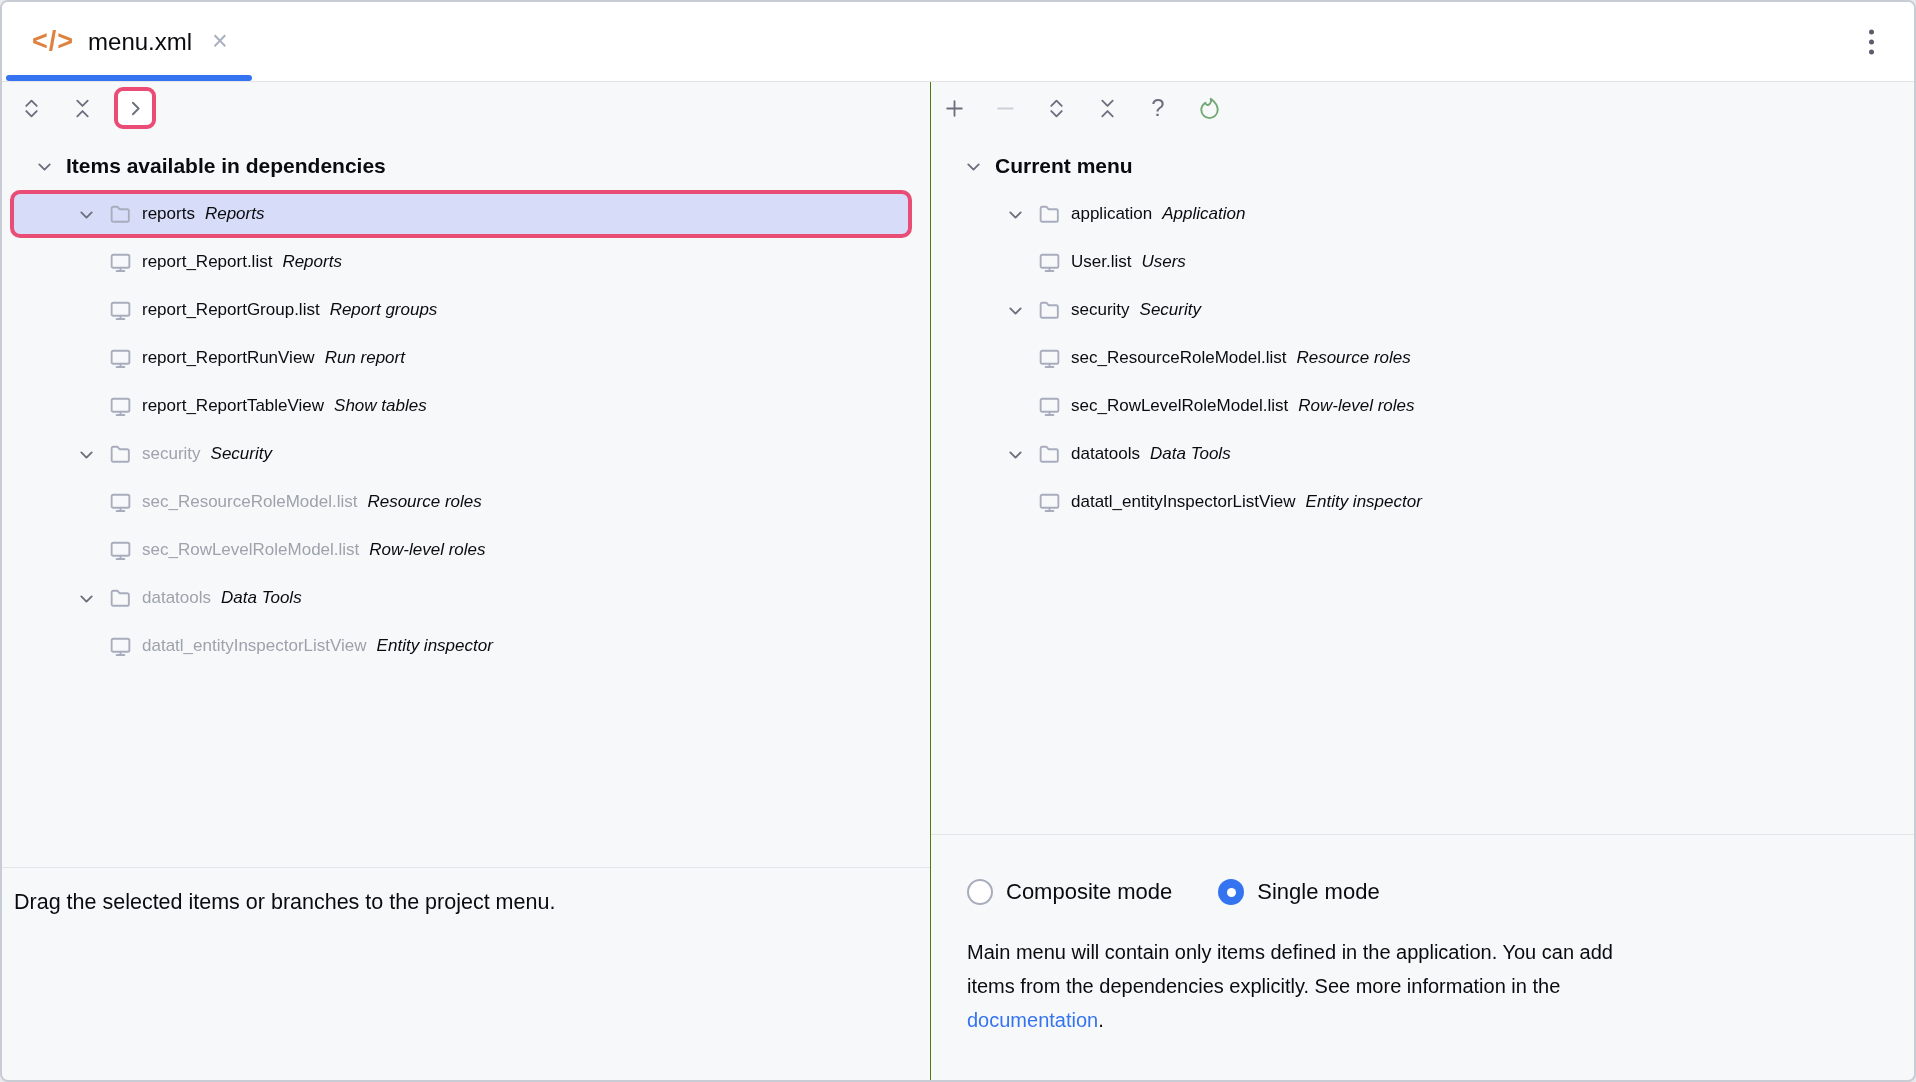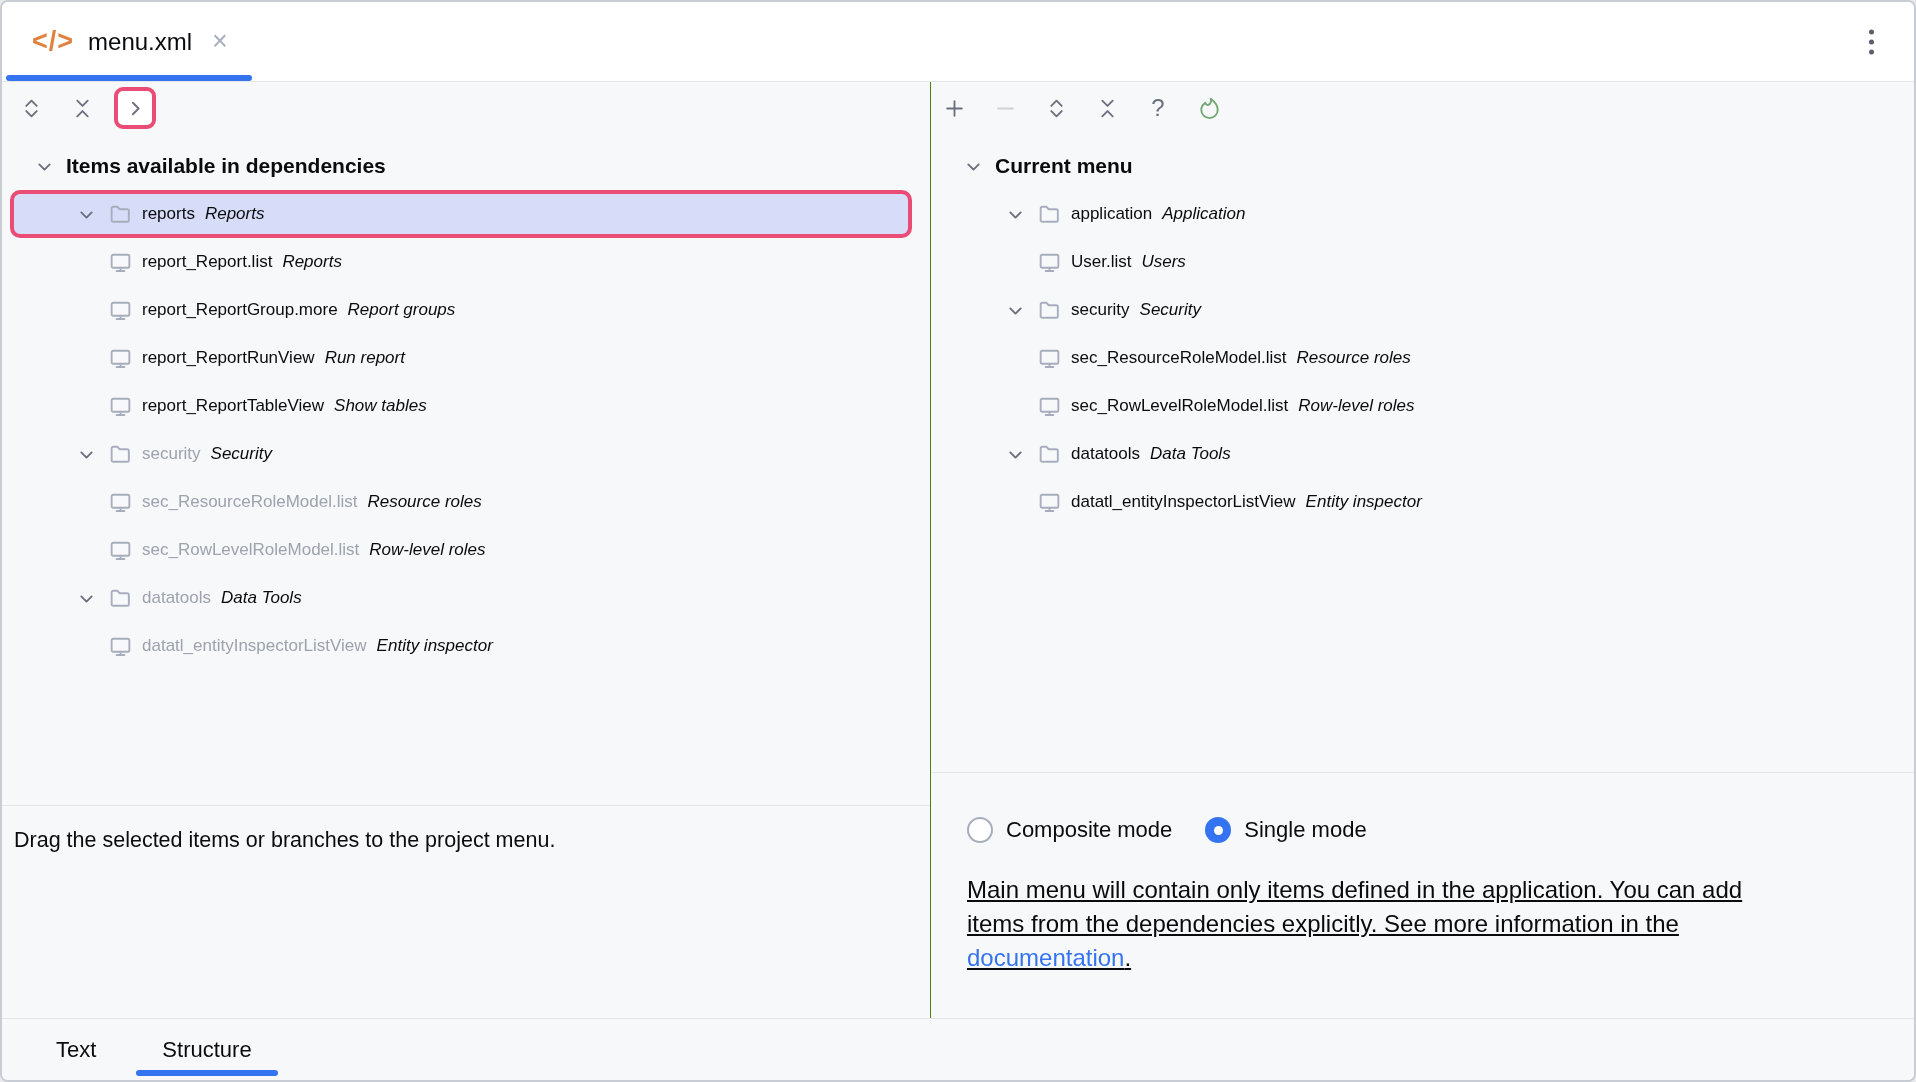--- a/index.html
+++ b/index.html
@@ -89,36 +89,36 @@
   .tree-row.selected.indent1 { padding-left:60px; } 
   .indent2 { padding-left:106px; }
   .spacer-ico { width:24px; height:24px; flex:0 0 24px; }
 
   .h-divider { border-top:1px solid #e3e5e9; flex:0 0 1px; }
 
   
   .hint-area { flex:0 0 212px; padding:22px 12px 0 12px; font-size:21.5px; color:#0a0b0e; }
 
   .options-area { flex:0 0 245px; padding:44px 0 0 36px; }
-  .radio-row { display:flex; align-items:center; gap:33px; }
+  .radio-row { display:flex; align-items:center; gap:46px; }
   .radio-opt { display:flex; align-items:center; gap:13px; cursor:pointer; }
   .radio-circle {
     width:26px; height:26px; border-radius:50%;
     border:2px solid #a8adbd; background:#ffffff; flex:0 0 26px;
   }
   .radio-circle.checked {
     border:none; background:#3574f0;
     display:flex; align-items:center; justify-content:center;
   }
   .radio-circle.checked::after {
     content:""; width:9px; height:9px; border-radius:50%; background:#ffffff;
   }
   .radio-label { font-size:22px; color:#0a0b0e; }
 
-  .description { margin-top:30px; font-size:24px; line-height:34px; color:#0a0b0e; max-width:920px;text-decoration:underline; }
+  .description { margin-top:30px; font-size:20px; line-height:34px; color:#0a0b0e; max-width:920px; }
   .description a { color:#3574f0; text-decoration:none; cursor:pointer; }
 
   
   .bottombar {
     height:62px; flex:0 0 62px;
     border-top:1px solid #e3e5e9;
     display:flex; align-items:stretch;
     padding-left:28px;
     background:#f7f8fa;
   }
@@ -204,21 +204,21 @@
                 <path d="M12 17v3.2M8.3 20.2h7.4"></path>
               </svg></span>
             <span class="tid">report_Report.list</span>
             <span class="caption">Reports</span>
           </div>
           <div class="tree-row indent2">
             <span class="spacer-ico"><svg width="25" height="25" viewBox="0 0 24 24" fill="none" stroke="#a8adbd" stroke-width="1.8" stroke-linecap="round" stroke-linejoin="round">
                 <rect x="3.5" y="4.5" width="17" height="12.5" rx="1.5"></rect>
                 <path d="M12 17v3.2M8.3 20.2h7.4"></path>
               </svg></span>
-            <span class="tid">report_ReportGroup.more</span>
+            <span class="tid">report_ReportGroup.list</span>
             <span class="caption">Report groups</span>
           </div>
           <div class="tree-row indent2">
             <span class="spacer-ico"><svg width="25" height="25" viewBox="0 0 24 24" fill="none" stroke="#a8adbd" stroke-width="1.8" stroke-linecap="round" stroke-linejoin="round">
                 <rect x="3.5" y="4.5" width="17" height="12.5" rx="1.5"></rect>
                 <path d="M12 17v3.2M8.3 20.2h7.4"></path>
               </svg></span>
             <span class="tid">report_ReportRunView</span>
             <span class="caption">Run report</span>
           </div>
@@ -408,23 +408,14 @@
         </div>
         <div class="description">
           <span>Main menu will contain only items defined in the application. You can add</span><br>
           <span>items from the dependencies explicitly. See more information in the</span><br>
           <a>documentation</a><span>.</span>
         </div>
       </div>
     </div>
   </div>
 
-  <div class="bottombar" id="bottombar">
-      <div class="btab">
-        <span>Text</span>
-      </div>
-      <div class="btab active">
-        <span>Structure</span>
-        <span class="underline"></span>
-      </div>
-    </div>
 
 </div>
 
 </body></html>

